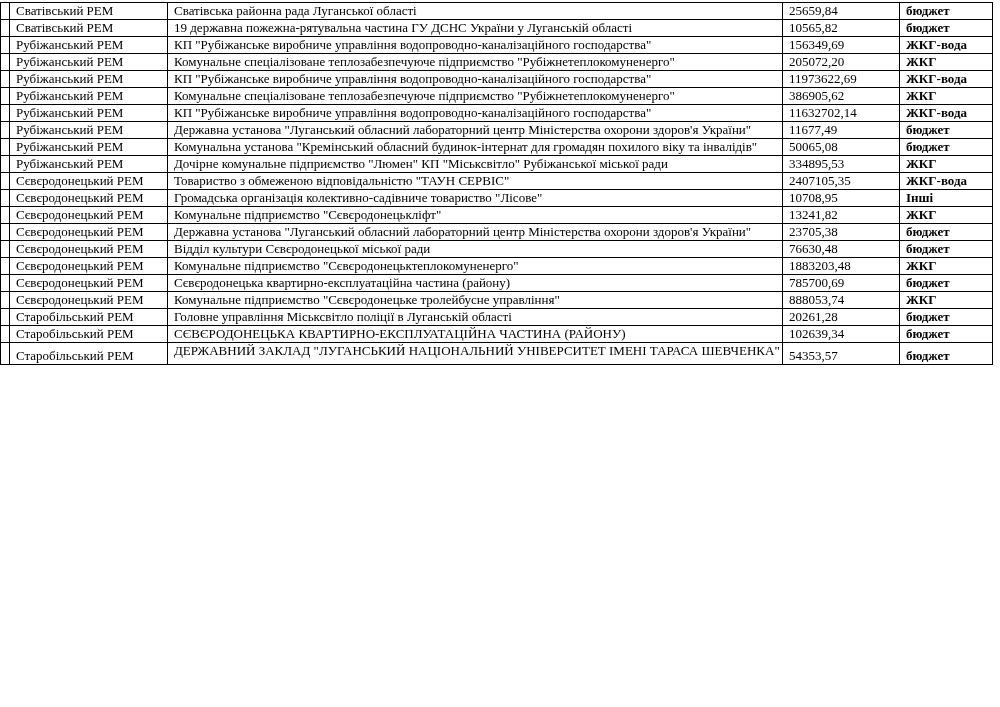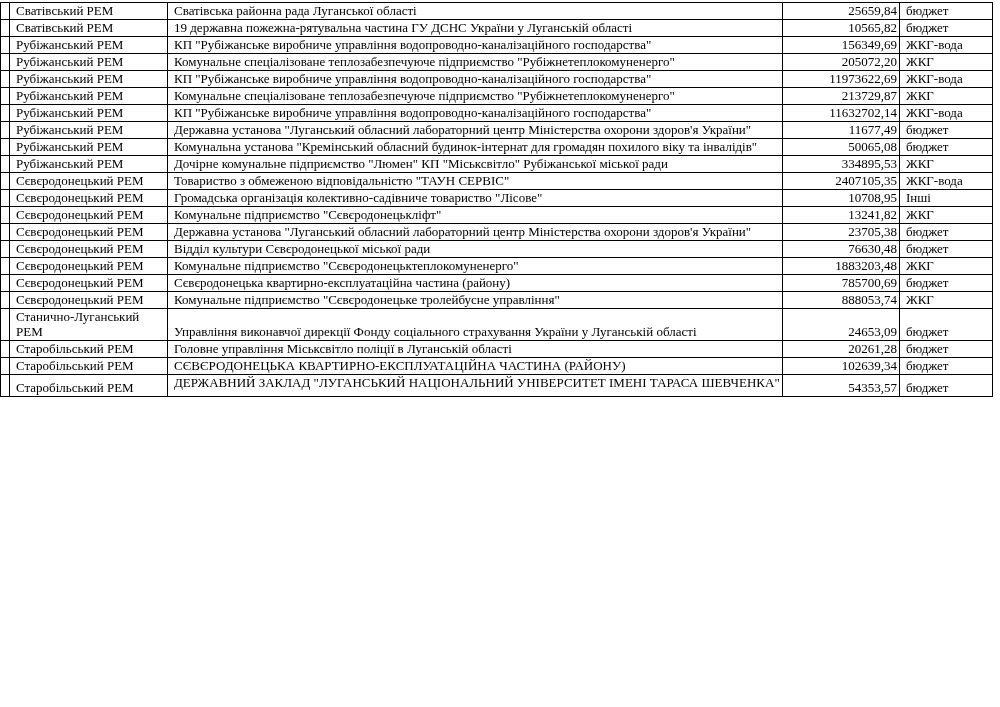--- a/index.html
+++ b/index.html
@@ -41,25 +41,26 @@
   td.edge-cell {
     padding: 0;
   }
   td.rem-cell {
     padding-left: 7px;
   }
   td.org-cell {
     padding-left: 5px;
   }
   td.amount-cell {
-    text-align: right;
+    text-align: left;
     padding: 0 2px 1px 2px;
   }
   td.category-cell {
     padding-left: 7px;
+    font-weight: bold;
   }
   
   tr:last-child td.org-cell {
     padding-bottom: 6px;
   }
 </style>
 </head>
 <body style="background: rgb(255, 255, 255); color: rgb(0, 0, 0);">
 
 <div class="doc-page">
@@ -104,21 +105,21 @@
           <td class="edge-cell"></td>
           <td class="rem-cell">Рубіжанський РЕМ</td>
           <td class="org-cell">КП "Рубіжанське виробниче управління водопроводно-каналізаційного господарства"</td>
           <td class="amount-cell">11973622,69</td>
           <td class="category-cell">ЖКГ-вода</td>
         </tr>
         <tr>
           <td class="edge-cell"></td>
           <td class="rem-cell">Рубіжанський РЕМ</td>
           <td class="org-cell">Комунальне спеціалізоване теплозабезпечуюче підприємство "Рубіжнетеплокомуненерго"</td>
-          <td class="amount-cell">213729,87</td>
+          <td class="amount-cell">386905,62</td>
           <td class="category-cell">ЖКГ</td>
         </tr>
         <tr>
           <td class="edge-cell"></td>
           <td class="rem-cell">Рубіжанський РЕМ</td>
           <td class="org-cell">КП "Рубіжанське виробниче управління водопроводно-каналізаційного господарства"</td>
           <td class="amount-cell">11632702,14</td>
           <td class="category-cell">ЖКГ-вода</td>
         </tr>
         <tr>
@@ -190,27 +191,20 @@
           <td class="org-cell">Сєвєродонецька квартирно-експлуатаційна частина (району)</td>
           <td class="amount-cell">785700,69</td>
           <td class="category-cell">бюджет</td>
         </tr>
         <tr>
           <td class="edge-cell"></td>
           <td class="rem-cell">Сєвєродонецький РЕМ</td>
           <td class="org-cell">Комунальне підприємство "Сєвєродонецьке тролейбусне управління"</td>
           <td class="amount-cell">888053,74</td>
           <td class="category-cell">ЖКГ</td>
-        </tr>
-        <tr>
-          <td class="edge-cell"></td>
-          <td class="rem-cell">Станично-Луганський РЕМ</td>
-          <td class="org-cell">Управління виконавчої дирекції Фонду соціального страхування України у Луганській області</td>
-          <td class="amount-cell">24653,09</td>
-          <td class="category-cell">бюджет</td>
         </tr>
         <tr>
           <td class="edge-cell"></td>
           <td class="rem-cell">Старобільський РЕМ</td>
           <td class="org-cell">Головне управління Міськсвітло поліції в Луганській області</td>
           <td class="amount-cell">20261,28</td>
           <td class="category-cell">бюджет</td>
         </tr>
         <tr>
           <td class="edge-cell"></td>

